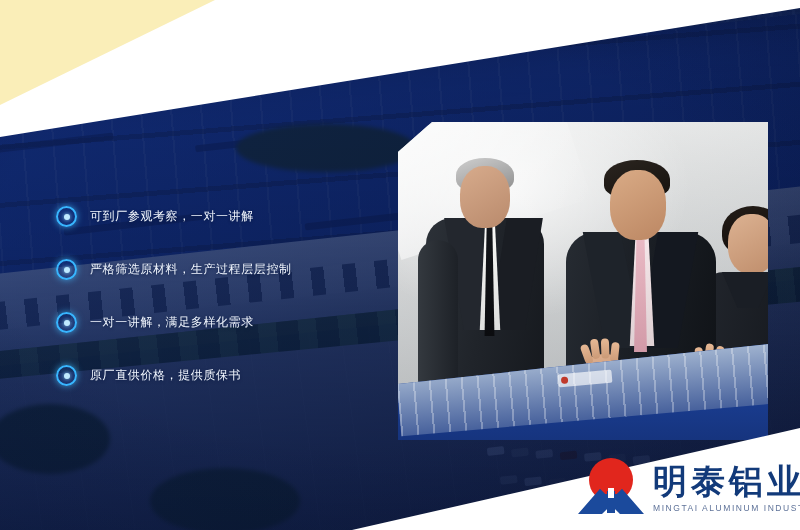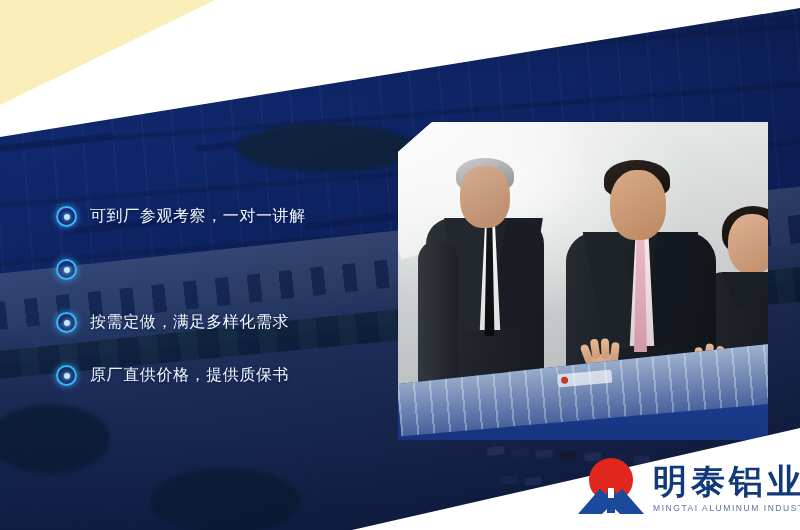--- a/index.html
+++ b/index.html
@@ -152,21 +152,21 @@
     display:flex;align-items:center;justify-content:center;
     flex:none;margin-right:13px;
     background:rgba(20,60,150,.35);
   }
   .b-icon i{
     width:6px;height:6px;border-radius:50%;
     background:#bfe9ff;display:block;
     box-shadow:0 0 4px #8fd8ff;
   }
   .b-text{
-    color:#f2f7ff;font-size:16px;letter-spacing:.6px;
+    color:#f2f7ff;font-size:12px;letter-spacing:.6px;
     white-space:nowrap;text-shadow:0 1px 3px rgba(0,20,60,.7);
   }
 
   
   .photo{
     position:absolute;left:398px;top:122px;width:370px;height:318px;
     overflow:hidden;
     clip-path:polygon(34px 0, 370px 0, 370px 318px, 0 318px, 0 30px);
     background:linear-gradient(150deg,#e9eaea 0%,#d9dbdb 45%,#c6c9ca 100%);
   }
@@ -378,27 +378,28 @@
       <span class="b-icon">
           <i></i>
         </span>
       <span class="b-text">可到厂参观考察，一对一讲解</span>
     </div>
 
     <div class="bullet">
       <span class="b-icon">
           <i></i>
         </span>
+      <span class="b-text">严格筛选原材料，生产过程层层控制</span>
     </div>
 
     <div class="bullet">
       <span class="b-icon">
           <i></i>
         </span>
-      <span class="b-text">按需定做，满足多样化需求</span>
+      <span class="b-text">一对一讲解，满足多样化需求</span>
     </div>
 
     <div class="bullet">
       <span class="b-icon">
           <i></i>
         </span>
       <span class="b-text">原厂直供价格，提供质保书</span>
     </div>
 
   </div>

